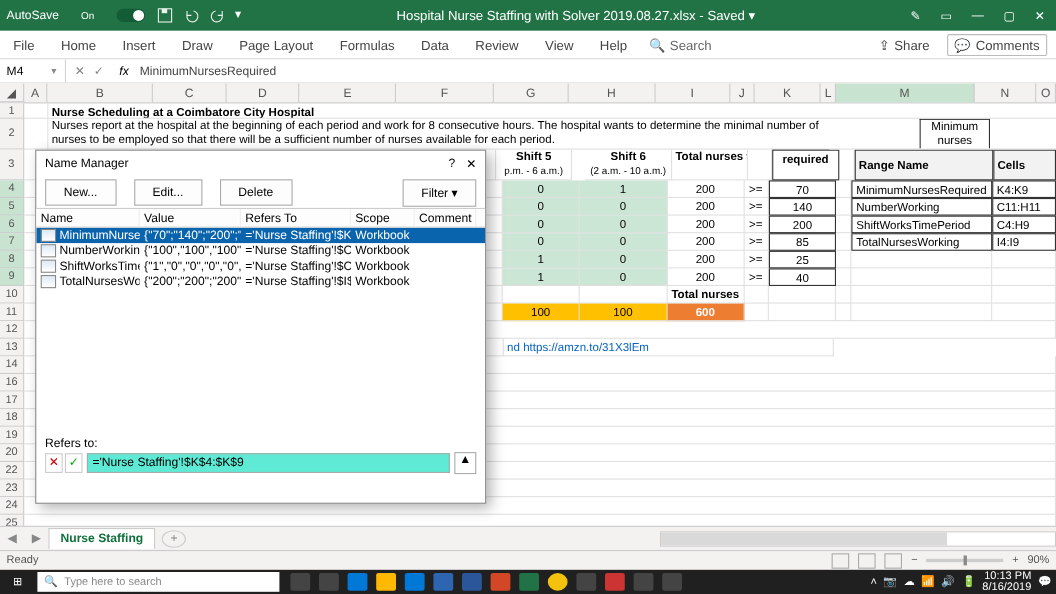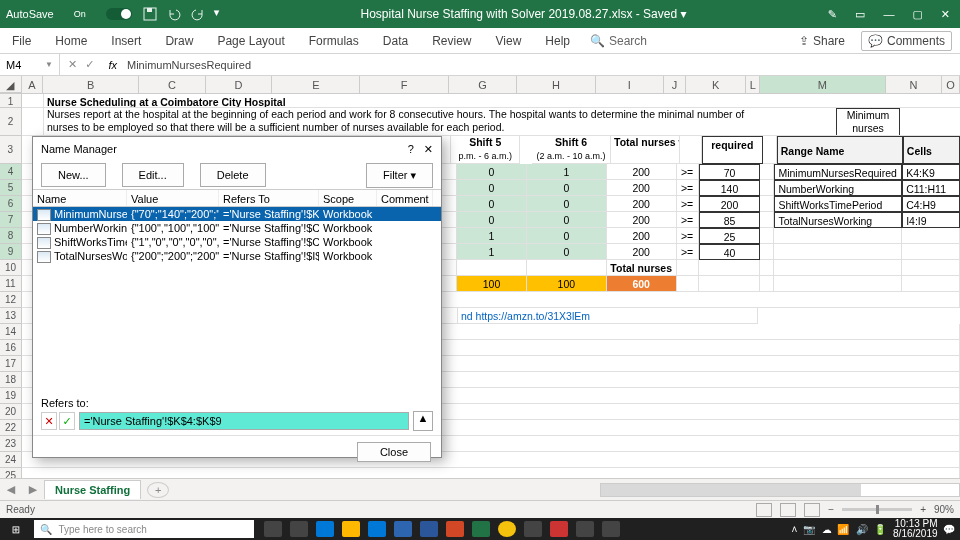--- a/index.html
+++ b/index.html
@@ -495,23 +495,20 @@
     <div class="ref-label">Refers to:</div>
     <div class="ref-row">
       <div class="xv">
           <span style="color:#c00;">✕</span>
           <span style="color:#0a0;">✓</span>
         </div>
       <input class="ref-input" value="='Nurse Staffing'!$K$4:$K$9" style="">
       <div class="ref-exp">▲</div>
     </div>
   </div>
-  <div class="dlg-footer">
-    <button class="dlg-btn" style="padding:3px 22px;">Close</button>
-  </div>
 </div>
 
 <div class="sheettabs">
   <div class="navbtn">◀</div>
   <div class="navbtn">▶</div>
   <div class="tab">Nurse Staffing</div>
   <div class="addtab">+</div>
   <div class="scroll">
       <div class="thumb"></div>
     </div>

